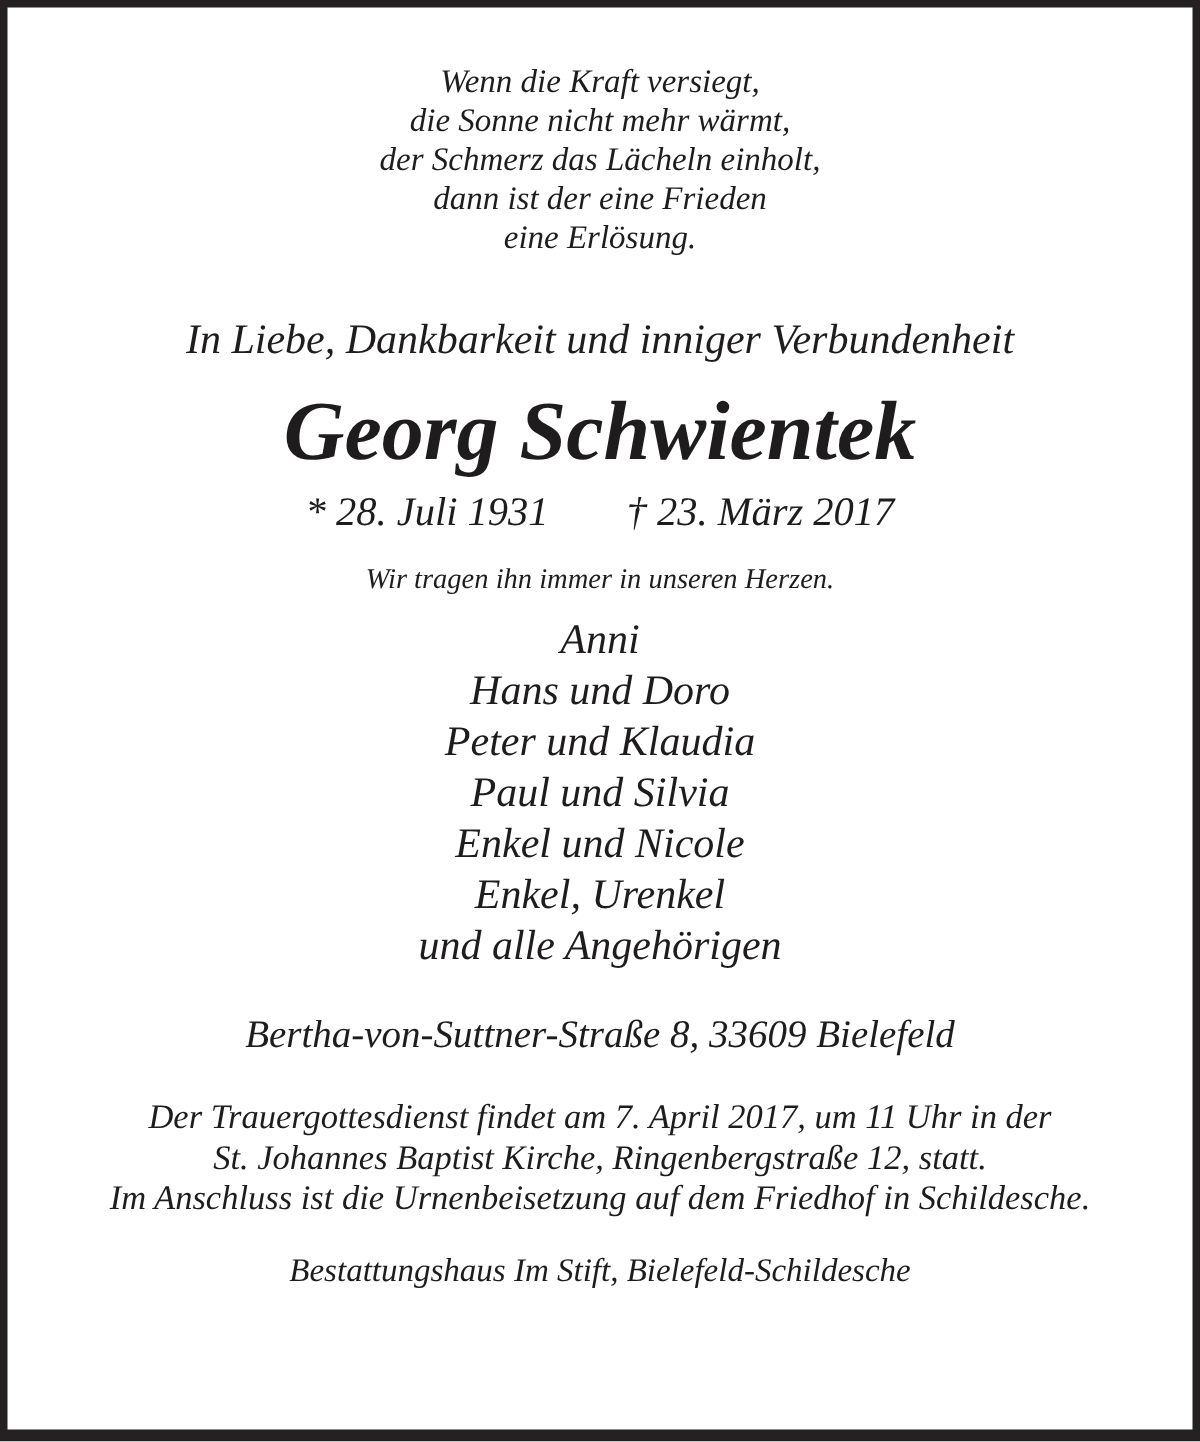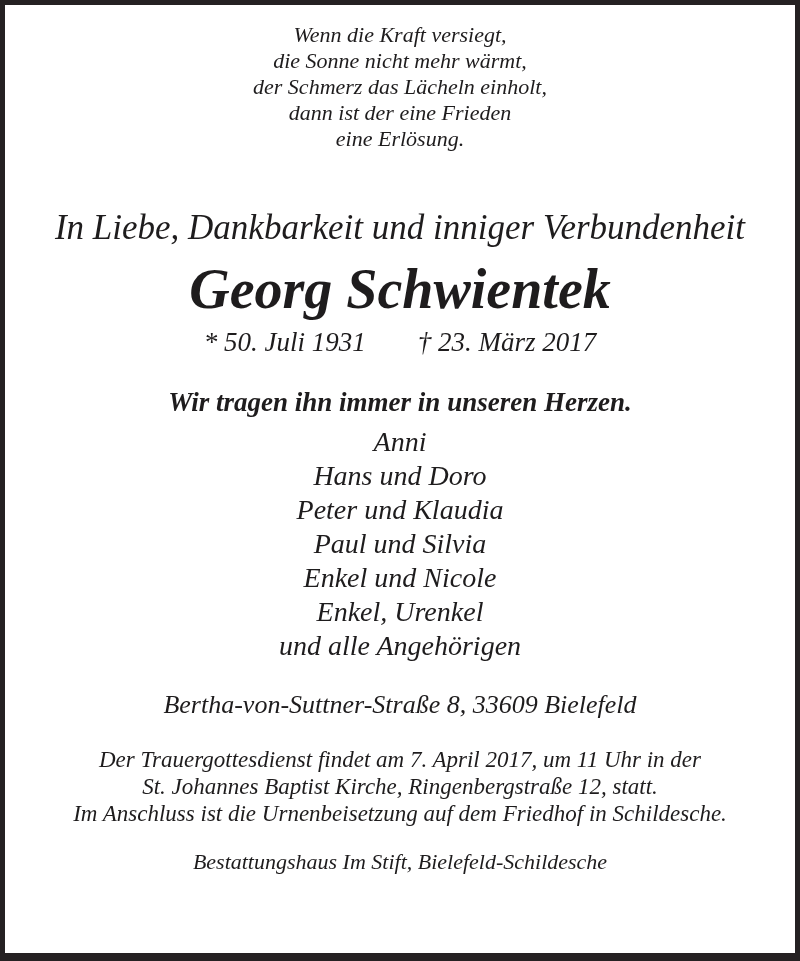--- a/index.html
+++ b/index.html
@@ -15,49 +15,48 @@
     border: 5px solid #252122;
     border-bottom-width: 8px;
     font-family: "Liberation Serif", "DejaVu Serif", serif;
     font-style: italic;
     color: #1e1c1d;
     text-align: center;
     overflow: hidden;
   }
   .block { margin: 0 auto; }
   .poem {
-    margin-top: 17px;
+    margin-top: 36px;
     font-size: 22px;
     line-height: 26px;
   }
   .intro {
-    margin-top: 60px;
-    font-size: 35px;
+    margin-top: 40px;
+    font-size: 28px;
     line-height: 31px;
     font-family: Liberation Serif, serif;
   }
   .deceased-name {
     margin-top: 16px;
     font-size: 56px;
     line-height: 60px;
     font-weight: bold;
   }
   .dates {
     margin-top: 8px;
     font-size: 27px;
     line-height: 30px;
     display: flex;
     justify-content: center;
     gap: 52px;
   }
   .tribute {
-    margin-top: 30px;
-    font-size: 27px;
+    margin-top: 16px;
+    font-size: 19px;
     line-height: 30px;
-    font-weight: bold;
   }
   .mourners {
     margin-top: 8px;
     font-size: 28px;
     line-height: 34px;
   }
   .address {
     margin-top: 26px;
     font-size: 26px;
     line-height: 31px;
@@ -86,21 +85,21 @@
     <div>eine Erlösung.</div>
   </div>
 
   <div class="block intro">
     <div>In Liebe, Dankbarkeit und inniger Verbundenheit</div>
   </div>
 
   <div class="block deceased-name">Georg Schwientek</div>
 
   <div class="block dates">
-    <span>* 50. Juli 1931</span>
+    <span>* 28. Juli 1931</span>
     <span>† 23. März 2017</span>
   </div>
 
   <div class="block tribute">Wir tragen ihn immer in unseren Herzen.</div>
 
   <div class="block mourners">
     <div>Anni</div>
     <div>Hans und Doro</div>
     <div>Peter und Klaudia</div>
     <div>Paul und Silvia</div>

